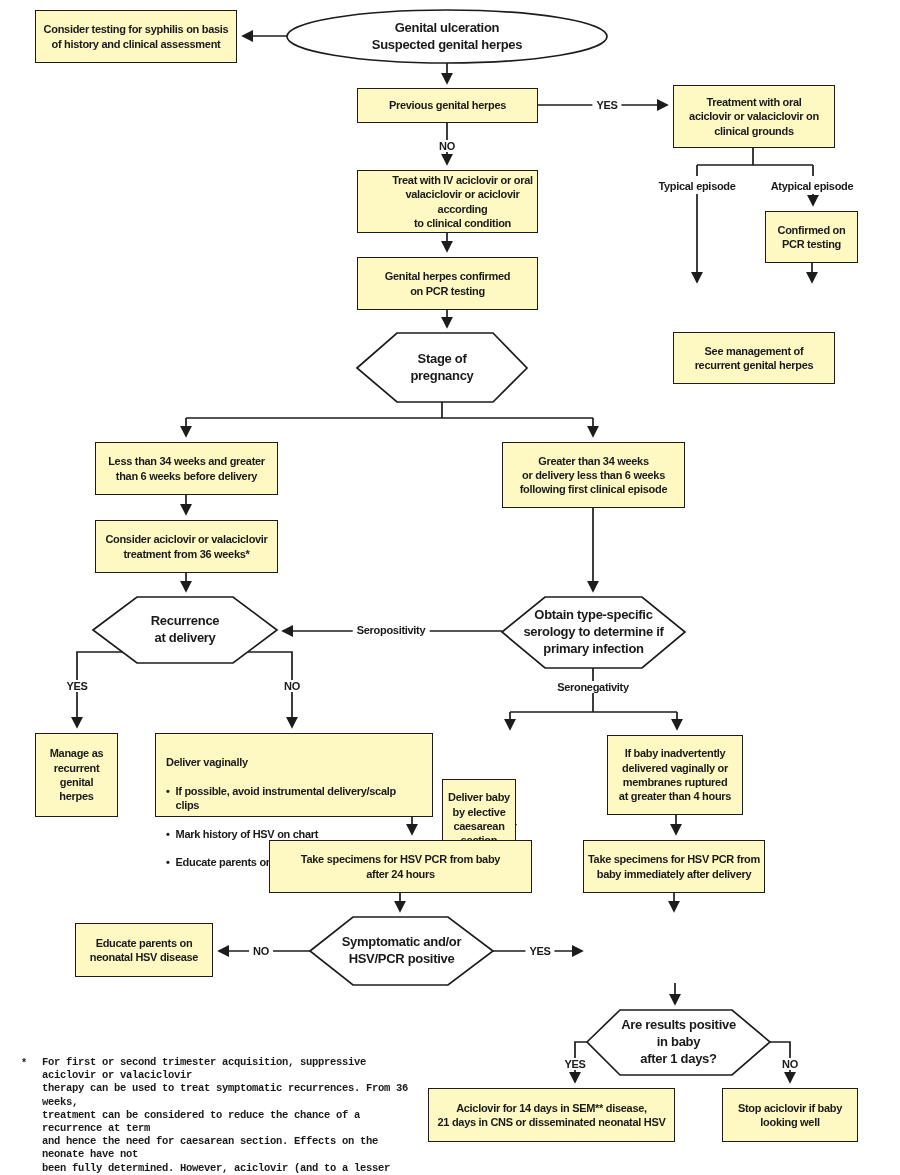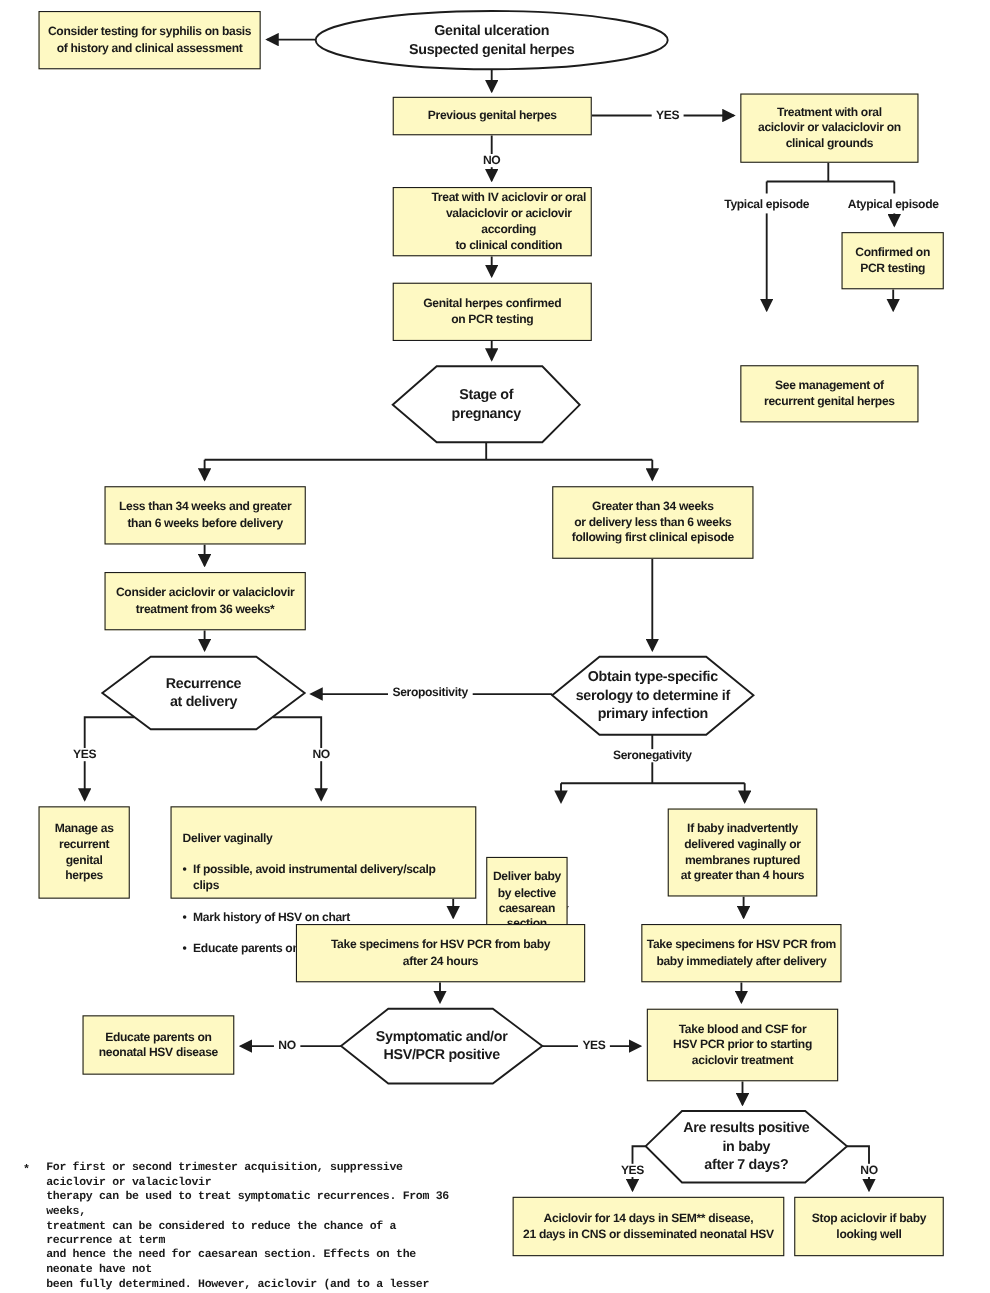--- a/index.html
+++ b/index.html
@@ -85,21 +85,21 @@
 pregnancy</div>
   <div class="hextext" style="left:93px;top:597px;width:184px;height:66px;">Recurrence
 at delivery</div>
   <div class="hextext" style="left:502px;top:597px;width:183px;height:71px;">Obtain type-specific
 serology to determine if
 primary infection</div>
   <div class="hextext" style="left:310px;top:917px;width:183px;height:68px;">Symptomatic and/or
 HSV/PCR positive</div>
   <div class="hextext" style="left:587px;top:1010px;width:183px;height:65px;">Are results positive
 in baby
-after 7 days?</div>
+after 1 days?</div>
 
   <div class="node" style="left:35px;top:10px;width:202px;height:53px;">Consider testing for syphilis on basis
 of history and clinical assessment</div>
   <div class="node" style="left:357px;top:88px;width:181px;height:35px;">Previous genital herpes</div>
   <div class="node" style="left:673px;top:85px;width:162px;height:63px;">Treatment with oral
 aciclovir or valaciclovir on
 clinical grounds</div>
   <div class="node" style="left:357px;top:170px;width:181px;height:63px;padding-left:33px;">Treat with IV aciclovir or oral
 valaciclovir or aciclovir according
 to clinical condition</div>
@@ -146,24 +146,21 @@
   <div class="node" style="left:607px;top:735px;width:136px;height:80px;">If baby inadvertently
 delivered vaginally or
 membranes ruptured
 at greater than 4 hours</div>
   <div class="node" style="left:269px;top:840px;width:263px;height:53px;">Take specimens for HSV PCR from baby
 after 24 hours</div>
   <div class="node" style="left:583px;top:840px;width:182px;height:53px;">Take specimens for HSV PCR from
 baby immediately after delivery</div>
   <div class="node" style="left:75px;top:923px;width:138px;height:54px;">Educate parents on
 neonatal HSV disease</div>
-  <div class="node" style="left:588px;top:917px;width:174px;height:66px;">Take blood and CSF for
-HSV PCR prior to starting
-aciclovir treatment</div>
-  <div class="node" style="left:466px;top:1088px;width:247px;height:54px;">Aciclovir for 14 days in SEM** disease,
+  <div class="node" style="left:428px;top:1088px;width:247px;height:54px;">Aciclovir for 14 days in SEM** disease,
 21 days in CNS or disseminated neonatal HSV</div>
   <div class="node" style="left:722px;top:1088px;width:136px;height:54px;">Stop aciclovir if baby
 looking well</div>
 
   <div class="lbl" style="left:607px;top:105px;">YES</div>
   <div class="lbl" style="left:447px;top:146px;">NO</div>
   <div class="lbl" style="left:697px;top:186px;">Typical episode</div>
   <div class="lbl" style="left:812px;top:186px;">Atypical episode</div>
   <div class="lbl" style="left:391px;top:630px;">Seropositivity</div>
   <div class="lbl" style="left:77px;top:686px;">YES</div>

